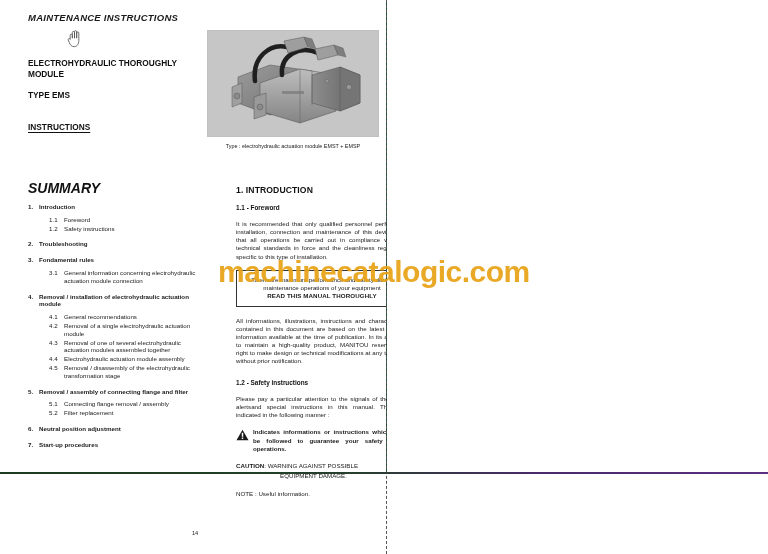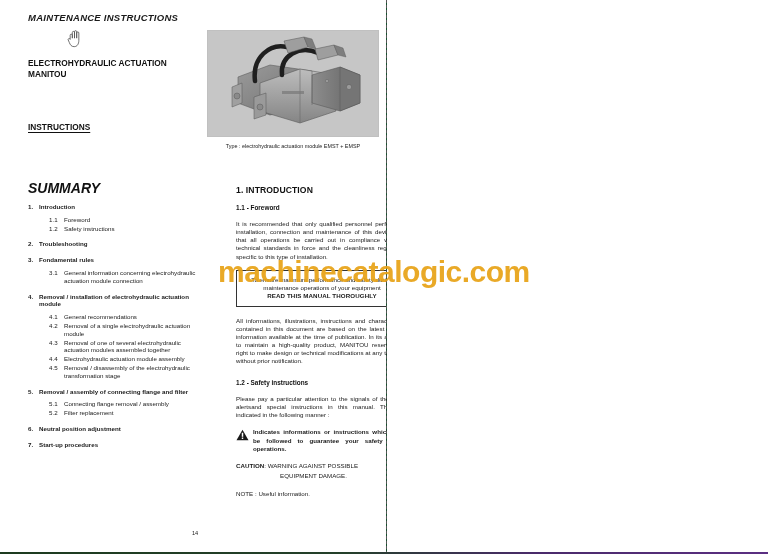--- a/index.html
+++ b/index.html
@@ -5,21 +5,21 @@
   * { box-sizing: border-box; }
   html, body {
     margin: 0; padding: 0;
     width: 768px; height: 554px;
     background: #ffffff;
     font-family: "Liberation Sans", sans-serif;
     overflow: hidden;
   }
   #viewer {
     position: relative;
-    width: 768px; height: 554px;
+    width: 768px; height: 474px;
     background: #14532d;
     border-radius: 12px;
   }
 
   
   .page {
     position: absolute;
     top: 0;
     height: 554px;
     background: #fff;
@@ -227,21 +227,22 @@
 
     <div class="hand-cursor">
       <svg viewBox="0 0 24 26" width="20" height="22" aria-hidden="true">
         <path d="M5 13.5 V8.5 a1.3 1.3 0 0 1 2.6 0 V12 V5.2 a1.3 1.3 0 0 1 2.6 0 V12 V4.3
                  a1.3 1.3 0 0 1 2.6 0 V12 V5.8 a1.3 1.3 0 0 1 2.6 0 V14.6
                  c0 4.4 -2 7.6 -5.6 7.6 c-3.4 0 -4.8 -2.3 -5.8 -5
                  l-1.4 -3.2 a1.2 1.2 0 0 1 2.1 -1.1 Z" fill="#ffffff" stroke="#555555" stroke-width="1"></path>
       </svg>
     </div>
 
-    <div class="doc-title" id="title-main">ELECTROHYDRAULIC ACTUATION MANITOU</div>
+    <div class="doc-title" id="title-main">ELECTROHYDRAULIC THOROUGHLY MODULE</div>
+    <div class="doc-title" id="title-type">TYPE EMS</div>
     <div class="doc-title" id="title-maint">INSTRUCTIONS</div>
 
     <div id="figure">
       <div id="photo">
         
         <svg viewBox="0 0 172 107" width="172" height="107" aria-hidden="true">
           <defs>
             <linearGradient id="g1" x1="0" y1="0" x2="1" y2="1">
               <stop offset="0" stop-color="#9b9b9b"></stop>
                 <stop offset="1" stop-color="#6f6f6f"></stop>

